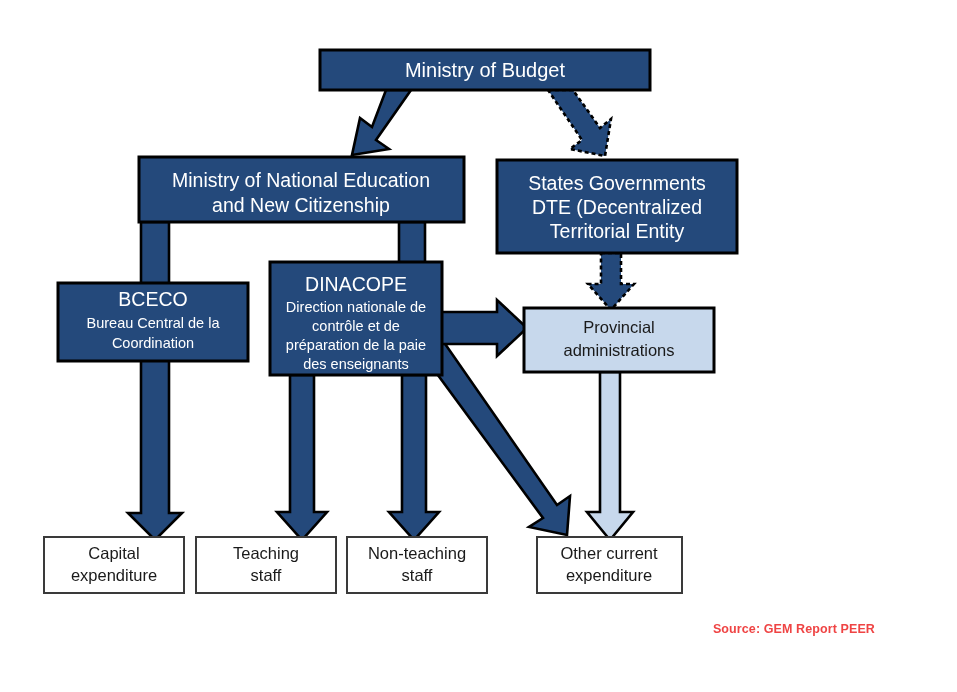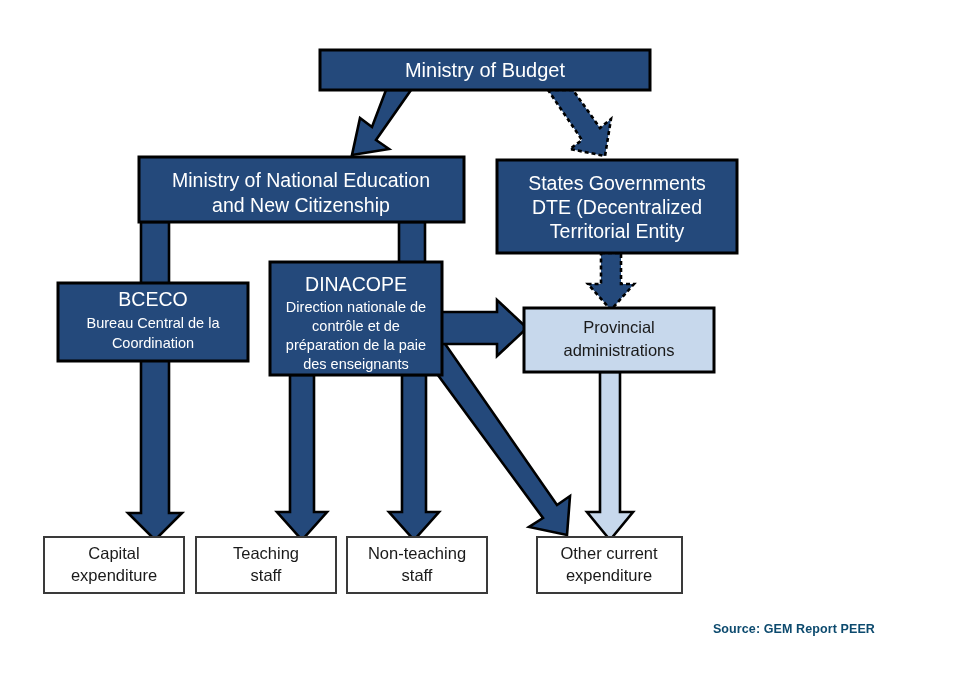--- a/index.html
+++ b/index.html
@@ -74,21 +74,21 @@
     stroke-width: 2.6;
     stroke-linejoin: miter;
   }
   .source-note {
     position: absolute;
     right: 82px;
     top: 622px;
     font-family: "Liberation Sans", sans-serif;
     font-size: 12.5px;
     font-weight: bold;
-    color: #0c4a6e;
+    color: #ef4444;
     letter-spacing: 0.1px;
   }
 </style>
 </head>
 <body>
 
 <div id="diagram-root">
 
   <svg id="flowchart" viewBox="0 0 957 692" xmlns="http://www.w3.org/2000/svg">
 

